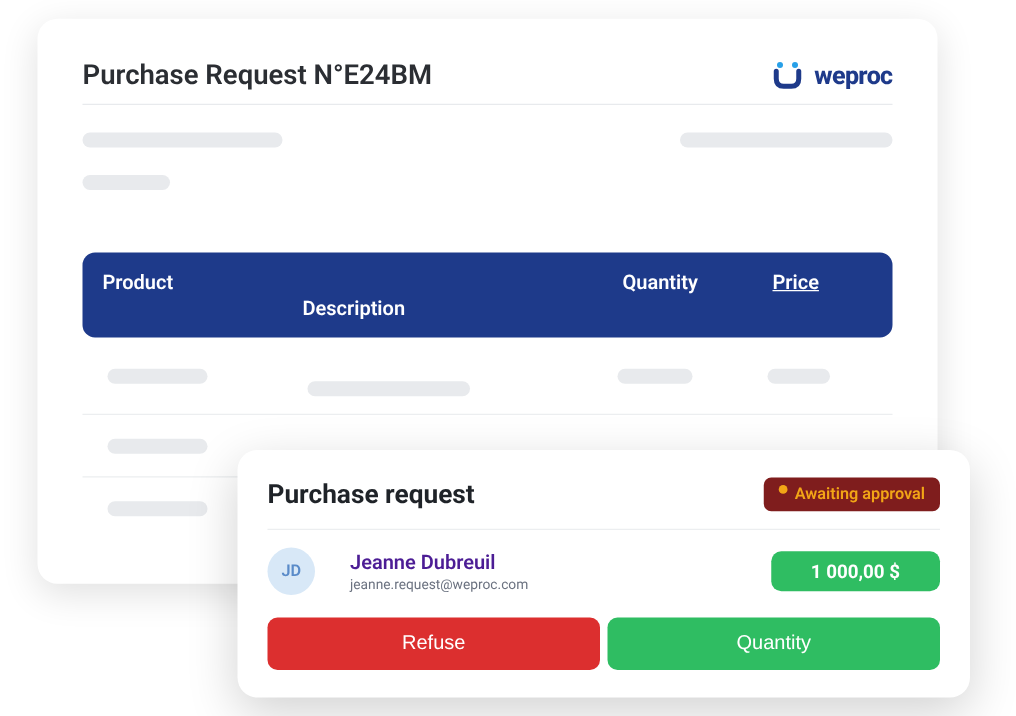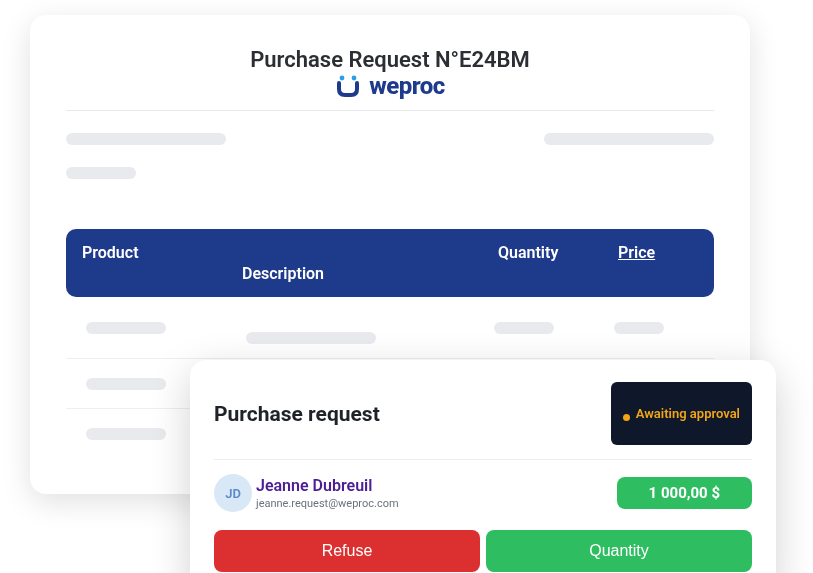--- a/index.html
+++ b/index.html
@@ -21,39 +21,38 @@
     border-radius: 16px;
     box-shadow: 0 8px 30px rgba(0,0,0,0.12);
     padding: 32px 36px 36px 36px;
   }
 
   .main-header {
     display: flex;
     justify-content: space-between;
     align-items: center;
     margin-bottom: 10px;
-    flex-direction: column;
   }
 
   .main-title {
     font-size: 22px;
     font-weight: 600;
     color: #2b2e33;
   }
 
   .logo-wrap {
     display: flex;
     align-items: center;
     gap: 8px;
   }
 
   .logo-icon svg { display: block; }
 
   .logo-text {
-    font-size: 24px;
+    font-size: 20px;
     font-weight: 800;
     color: #1e3a8a;
     letter-spacing: -0.5px;
   }
 
   .divider {
     height: 1px;
     background: #e8eaed;
     margin: 8px 0 22px 0;
   }
@@ -112,48 +111,48 @@
   }
 
   .approval-title {
     font-size: 21px;
     font-weight: 700;
     color: #1f2328;
   }
 
   .status-badge {
     display: inline-flex;
-    align-items: flex-end;
-    background: #0f172a;
+    align-items: flex-start;
+    background: #7f1d1d;
     color: #f2a516;
     font-weight: 600;
     font-size: 13px;
     border-radius: 6px;
-    padding: 24px 12px;
+    padding: 6px 12px;
     gap: 6px;
   }
   .status-dot {
     width: 7px; height: 7px;
     background: #f2a516;
     border-radius: 50%;
   }
 
   .approval-divider {
     height: 1px;
     background: #eceef0;
     margin: 14px 0 14px 0;
   }
 
   .user-row {
     display: flex;
     align-items: center;
     justify-content: space-between;
   }
 
-  .user-left { display: flex; align-items: center; gap: 4px; justify-content: space-between; }
+  .user-left { display: flex; align-items: center; gap: 28px; justify-content: space-between; }
 
   .avatar {
     width: 38px; height: 38px;
     border-radius: 50%;
     background: #d8e8f7;
     color: #5a8bc9;
     font-weight: 600;
     font-size: 13px;
     display: flex;
     align-items: center;

